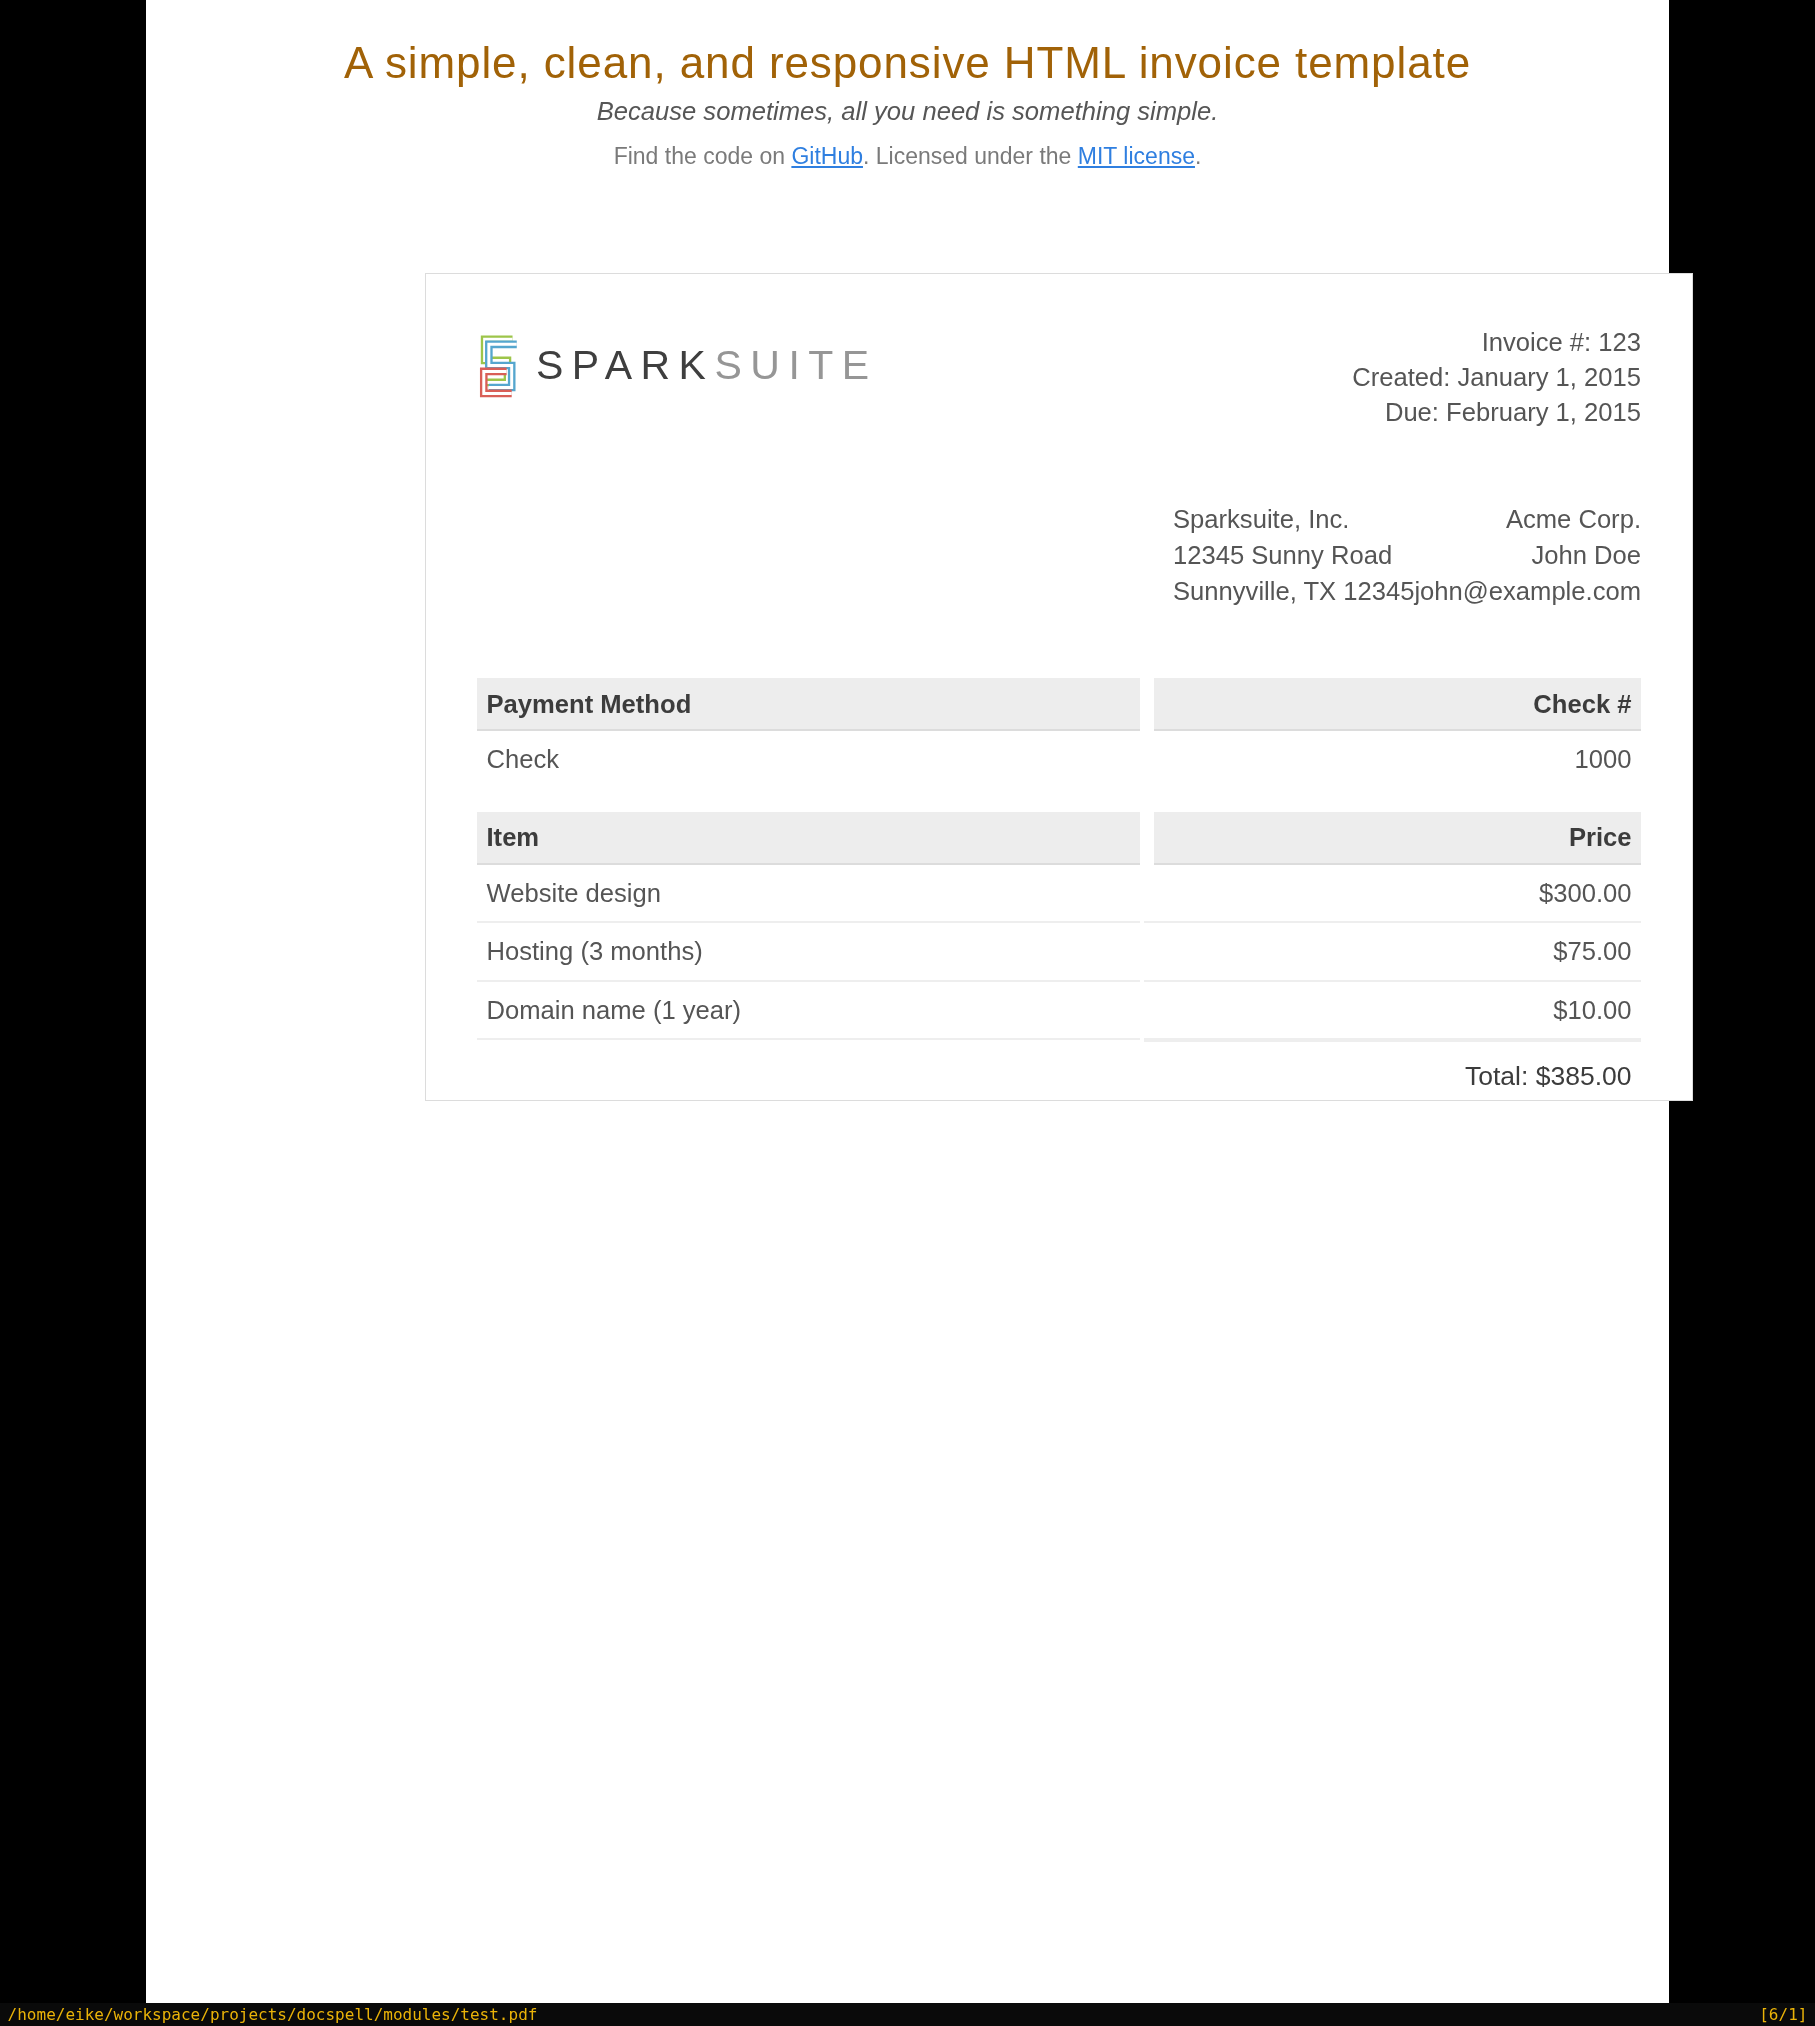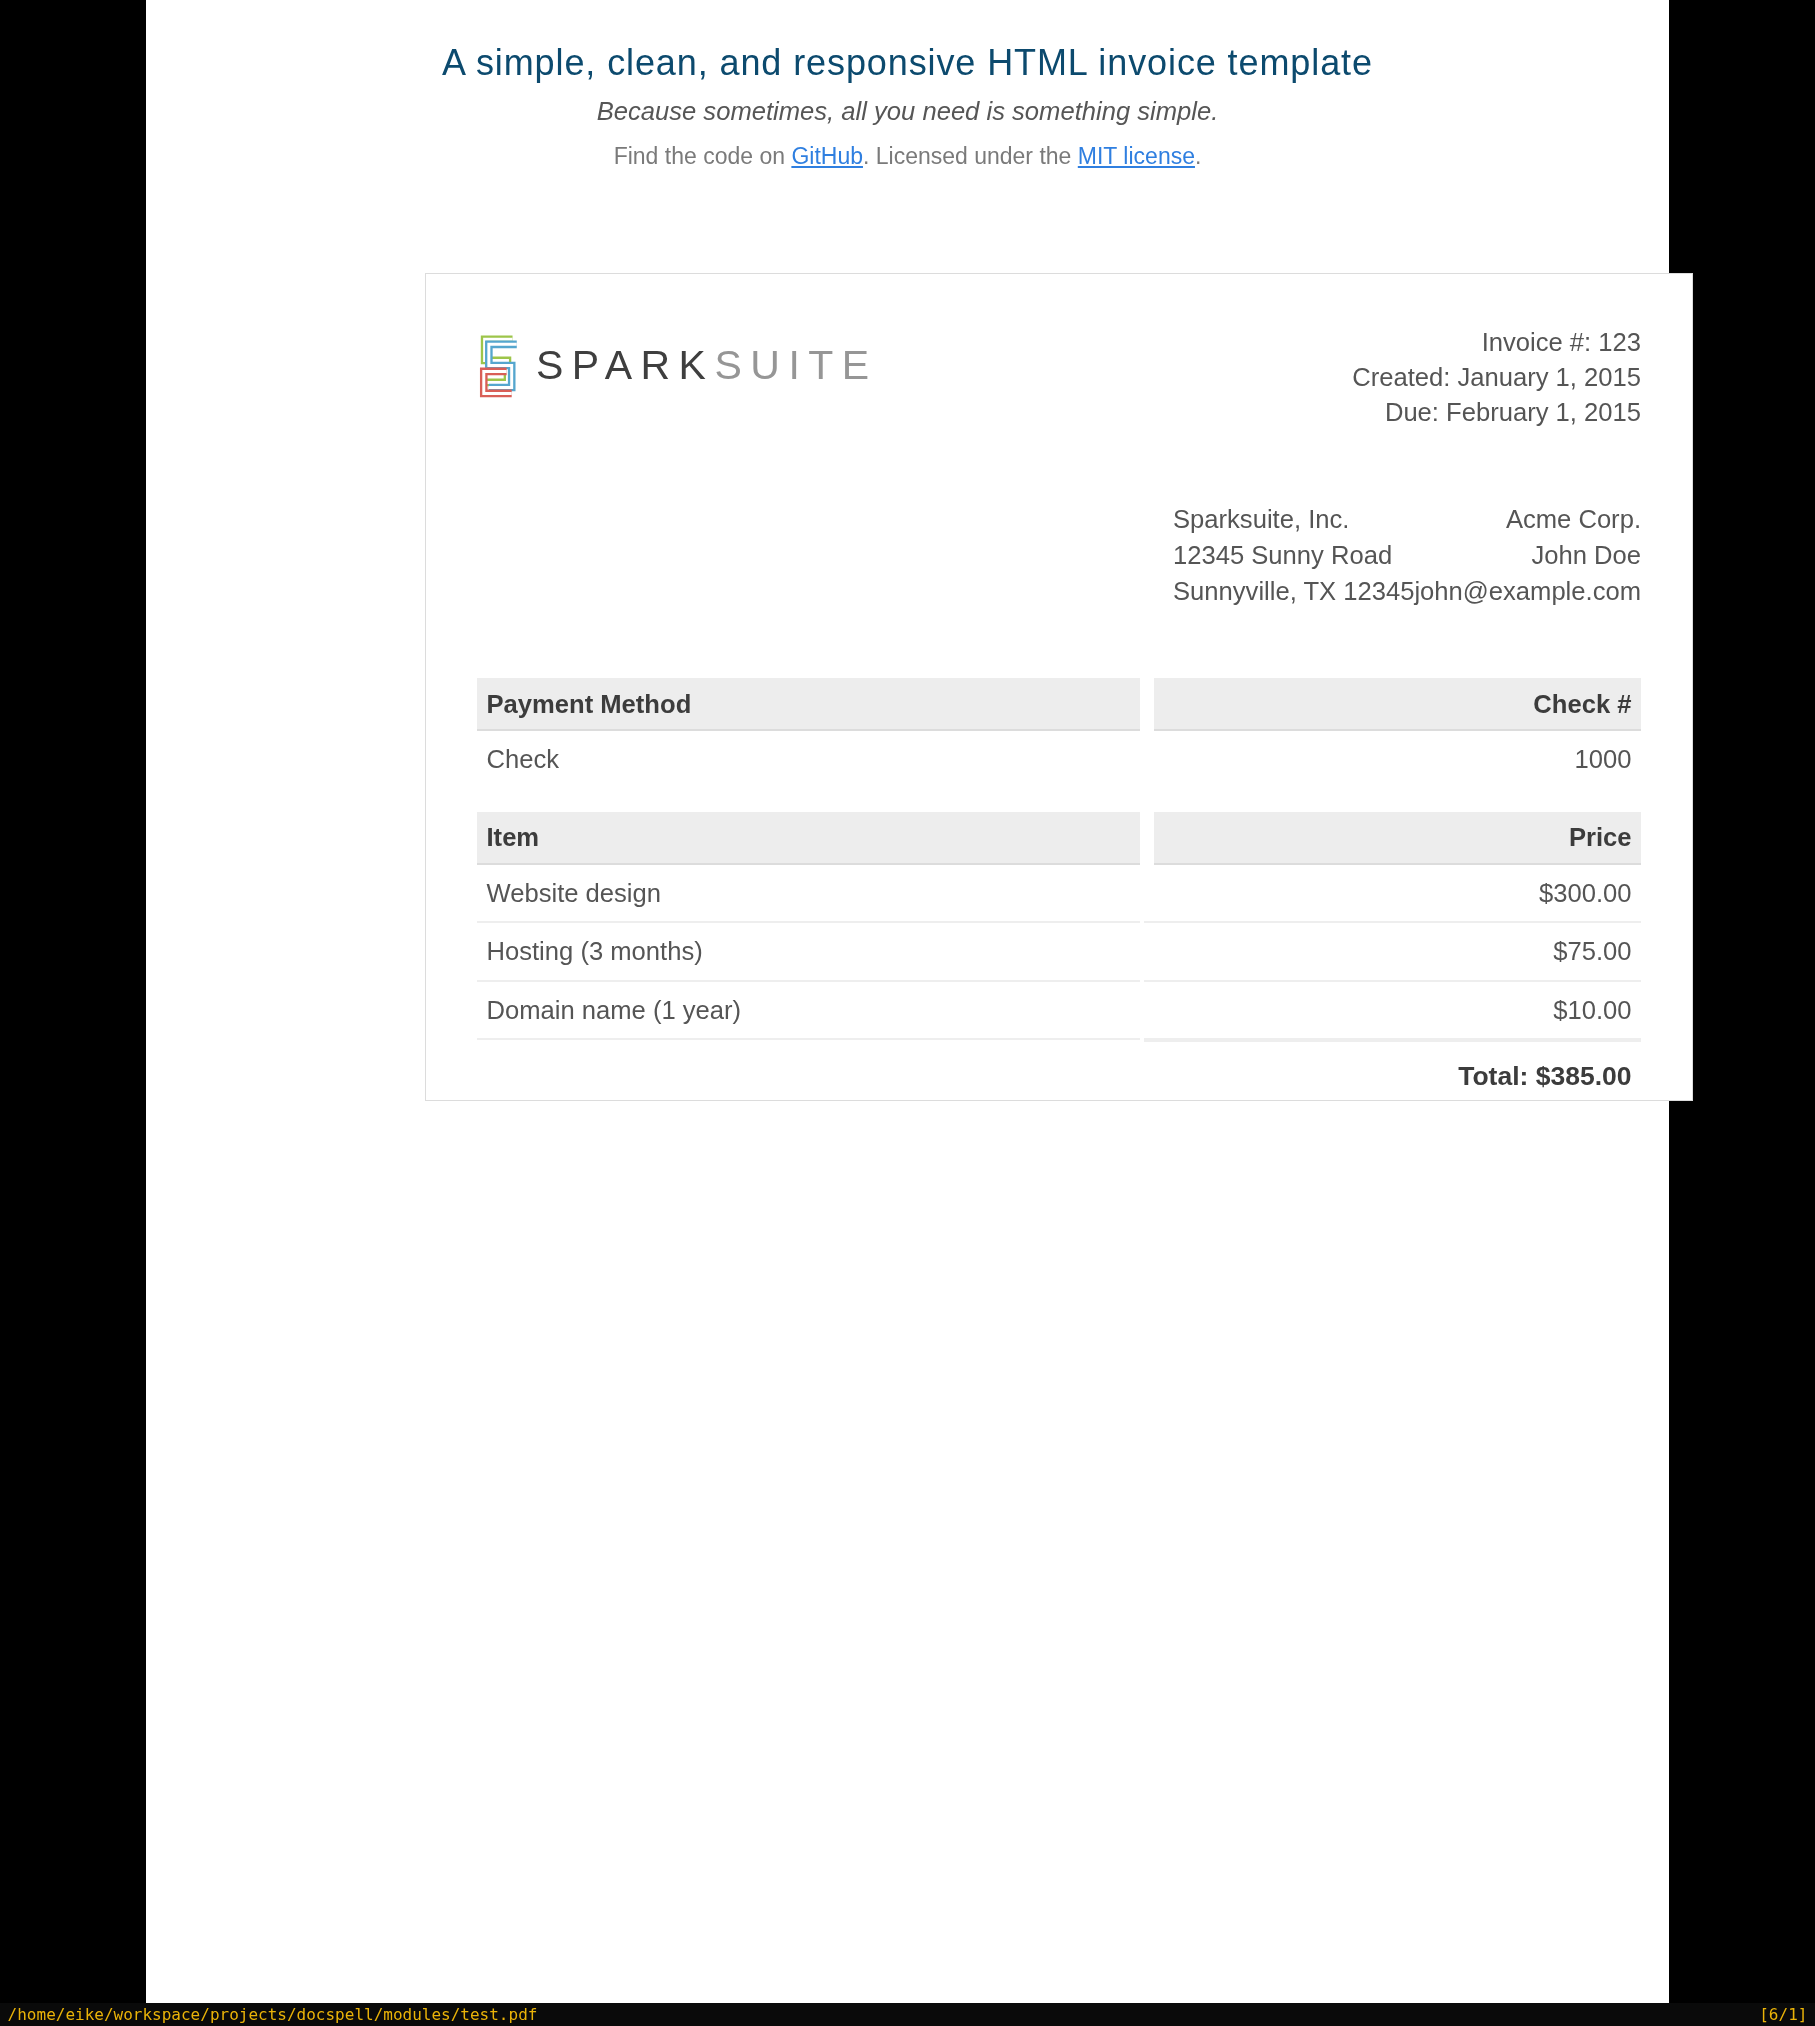--- a/index.html
+++ b/index.html
@@ -8,21 +8,21 @@
     font-family:"Liberation Sans",sans-serif;overflow:hidden;
   }
   
   .pdf-page{
     position:absolute;left:146px;top:0;width:1523px;height:2003px;
     background:#ffffff;
   }
   
   .doc-header{text-align:center;padding-top:38px;}
   .doc-title{
-    margin:0;font-size:36px;font-weight:400;color:#0c4a6e;
+    margin:0;font-size:44px;font-weight:400;color:#a16207;
     letter-spacing:0.9px;line-height:49px;
   }
   .doc-subtitle{
     margin:7.6px 0 0 0;font-size:25.6px;font-style:italic;color:#565656;
     line-height:32px;font-weight:400;
   }
   .doc-credits{
     margin-top:15px;font-size:23px;color:#7a7a7a;line-height:28px;
   }
   .doc-credits a{color:#2f7fe0;text-decoration:underline;cursor:pointer;}
@@ -55,21 +55,21 @@
   .t-row .cell{padding:12.3px 9.5px;box-sizing:border-box;}
   .c1{width:57%;flex:0 0 auto;}
   .c2{flex:1;text-align:right;}
   .payment-head{margin-top:69px;}
   .items-head{margin-top:24px;}
   .item-line .cell{border-bottom:2.8px solid #eeeeee;}
   .total-row{display:flex;gap:3.8px;}
   .total-row .spacer{width:57%;flex:0 0 auto;}
   .total-row .total-cell{
     flex:1;border-top:2.8px solid #eeeeee;text-align:right;
-    padding:17px 9.5px 0 9.5px;font-size:26.5px;font-weight:bold;color:#3c3c3c;
+    padding:17px 9.5px 0 9.5px;font-size:26.5px;font-weight:normal;color:#3c3c3c;
     line-height:34px;
   }
   
   .status-bar{
     position:absolute;left:0;bottom:0;width:100%;height:23px;
     background:#0a0a0a;display:flex;justify-content:space-between;
     align-items:center;box-sizing:border-box;padding:0 7.6px;
     font-family:"DejaVu Sans Mono","Liberation Mono",monospace;
     font-size:16px;color:#eab308;
   }

